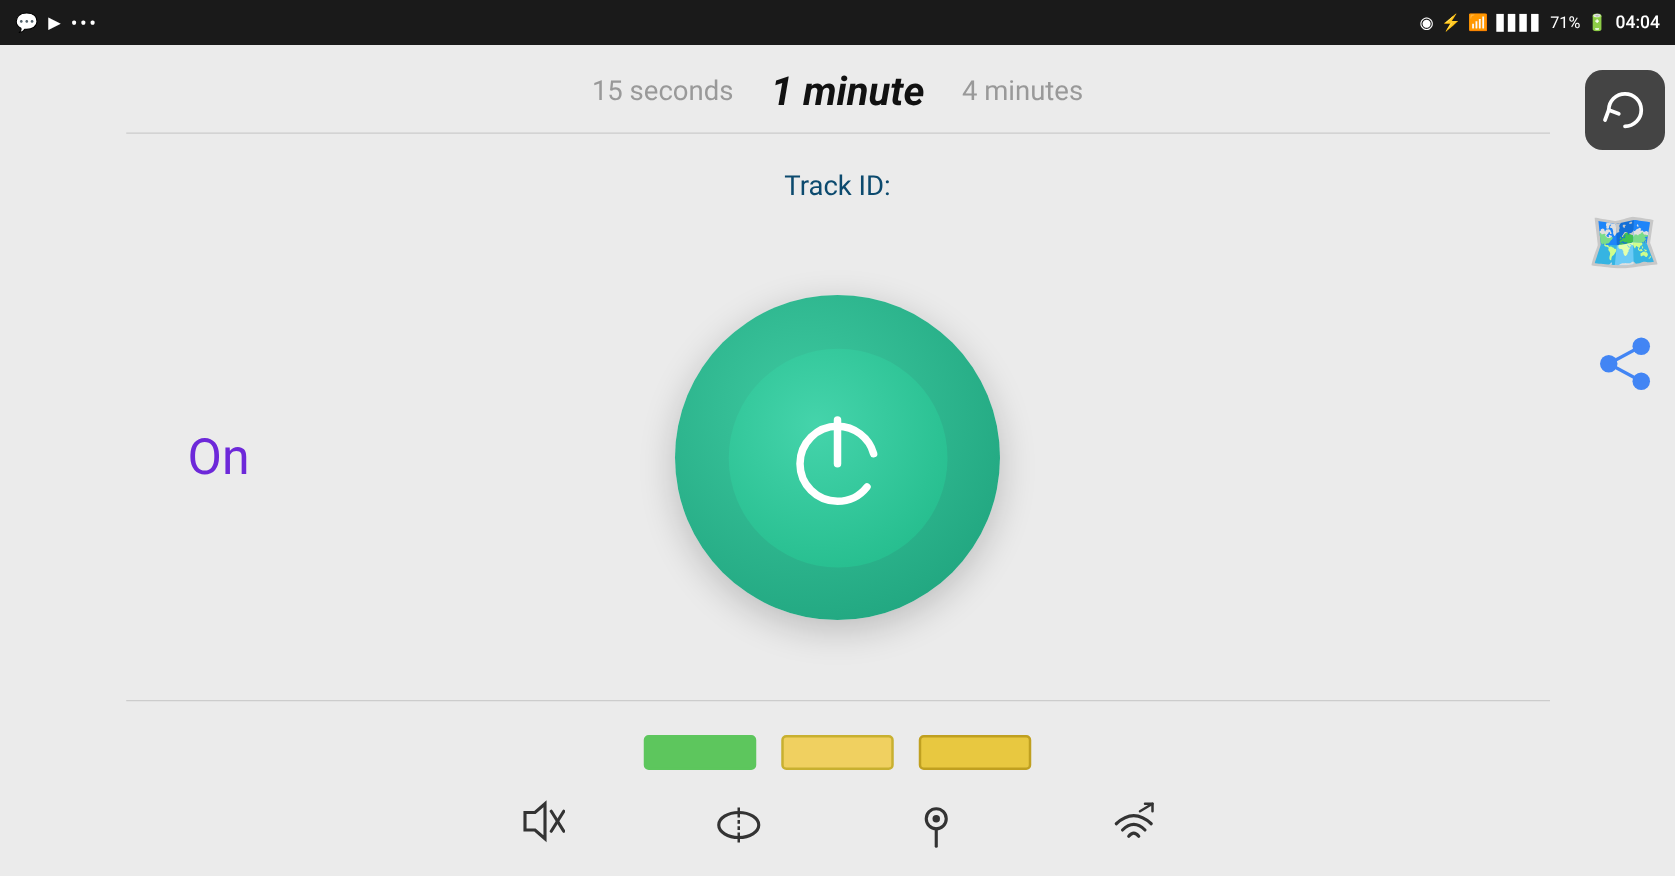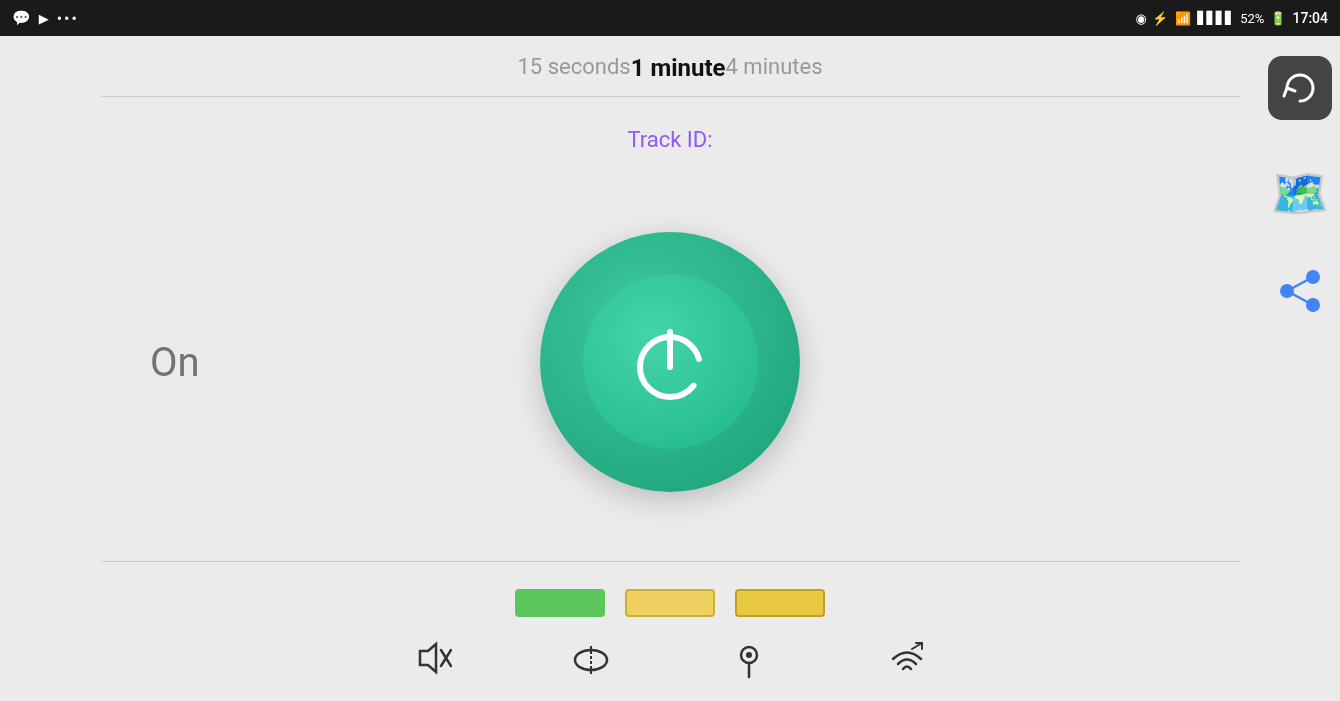--- a/index.html
+++ b/index.html
@@ -51,55 +51,57 @@
       height: calc(701px - 36px);
       background: #ebebeb;
       position: relative;
       display: flex;
       flex-direction: column;
     }
 
     
     .interval-tabs {
       display: flex;
-      align-items: flex-start;
-      justify-content: center;
+      align-items: center;
+      justify-content: center;
+      gap: 30px;
       padding: 18px 0 14px;
       position: relative;
     }
     .interval-tab {
       font-size: 22px;
       color: #999;
       cursor: pointer;
     }
     .interval-tab.active {
       color: #111;
       font-weight: 700;
-      font-size: 24px;
+      font-size: 32px;
+      font-style: italic;
     }
 
     
     .divider {
       width: 85%;
       margin: 0 auto;
       height: 1px;
       background: #ccc;
     }
 
     
     .track-id-row {
       display: flex;
       align-items: center;
       justify-content: center;
       padding: 30px 0 10px;
       gap: 10px;
     }
     .track-id-label {
       font-size: 22px;
-      color: #8b5cf6;
+      color: #0c4a6e;
       font-weight: 400;
     }
     .track-id-value {
       font-size: 64px;
       font-weight: 700;
       color: #111;
       line-height: 1;
     }
     .power-button-outer {
       width: 260px;
@@ -134,21 +136,21 @@
     }
 
     
     .on-label {
       position: absolute;
       left: 150px;
       top: 50%;
       transform: translateY(-50%);
       font-size: 40px;
       font-weight: 400;
-      color: #737373;
+      color: #6d28d9;
     }
 
     
     .center-section {
       display: flex;
       align-items: center;
       justify-content: center;
       position: relative;
       flex: 1;
     }
@@ -237,23 +239,23 @@
   <div class="status-bar-left">
     <span style="color:#fff;font-size:15px;">💬</span>
     <span style="color:#fff;font-size:13px;">▶</span>
     <span class="notch-dots">•••</span>
   </div>
   <div class="status-bar-right">
     <span style="color:#fff;font-size:13px;">◉</span>
     <span style="color:#fff;font-size:13px;">⚡</span>
     <span style="color:#fff;font-size:13px;">📶</span>
     <span style="color:#fff;font-size:12px;">▋▋▋▋</span>
-    <span class="status-bar-text">52%</span>
+    <span class="status-bar-text">71%</span>
     <span style="color:#fff;font-size:13px;">🔋</span>
-    <span class="status-time">17:04</span>
+    <span class="status-time">04:04</span>
   </div>
 </div>
 
 <div class="main-content">
 
   <div class="interval-tabs">
     <span class="interval-tab">15 seconds</span>
     <span class="interval-tab active">1 minute</span>
     <span class="interval-tab">4 minutes</span>
   </div>

